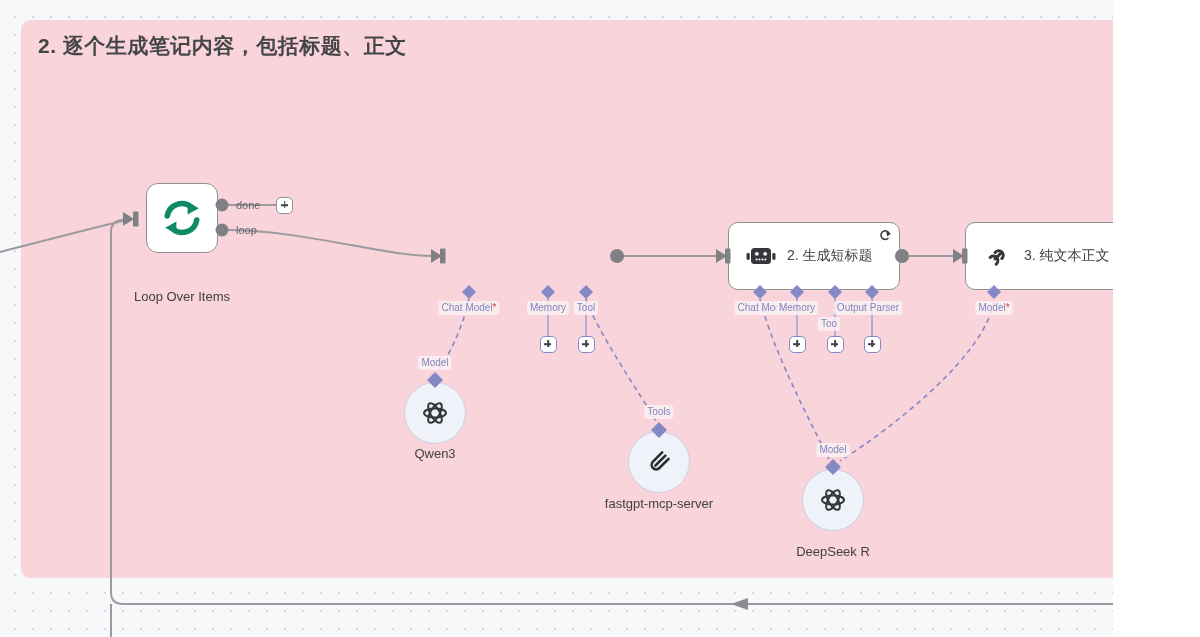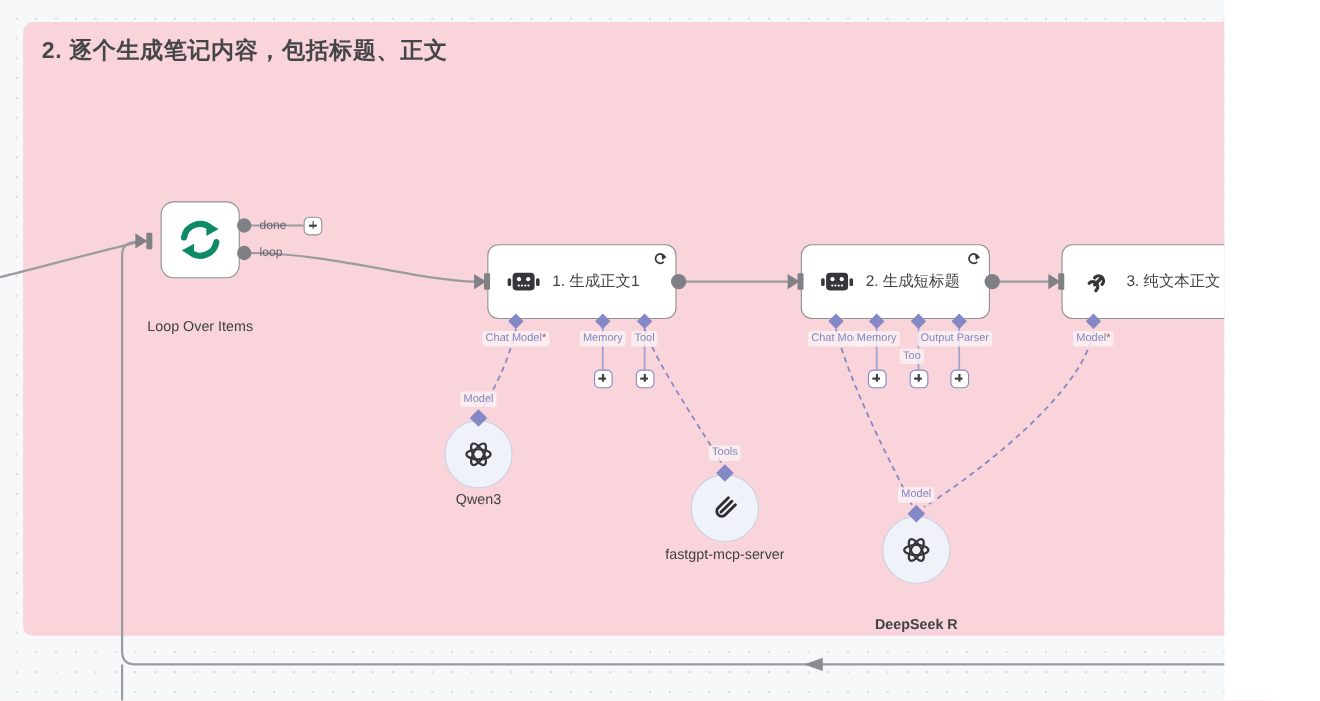--- a/index.html
+++ b/index.html
@@ -101,38 +101,20 @@
     <svg width="42" height="40" viewBox="-15 -14 30 28">
       <g fill="none" stroke="#0f8a66" stroke-width="4" stroke-linecap="round">
         <path d="M -10.5 -1.5 A 10.5 10.5 0 0 1 7 -7.5"></path>
         <path d="M 10.5 1.5 A 10.5 10.5 0 0 1 -7 7.5"></path>
       </g>
       <polygon points="4,-11.5 12,-7 4,-2.5" fill="#0f8a66"></polygon>
       <polygon points="-4,11.5 -12,7 -4,2.5" fill="#0f8a66"></polygon>
     </svg>
   </div>
 
-  <div class="node node-wide node-1">
-    <svg width="32" height="26" viewBox="-16 -11 32 22">
-      <rect x="-10" y="-8" width="20" height="16" rx="3.5" fill="#35363a"></rect>
-      <rect x="-14.5" y="-3" width="3.2" height="7" rx="1.4" fill="#35363a"></rect>
-      <rect x="11.3" y="-3" width="3.2" height="7" rx="1.4" fill="#35363a"></rect>
-      <circle cx="-4.2" cy="-2.2" r="1.9" fill="#fff"></circle>
-      <circle cx="4.2" cy="-2.2" r="1.9" fill="#fff"></circle>
-      <circle cx="-4.4" cy="3.6" r="1" fill="#fff"></circle>
-      <circle cx="-1.5" cy="3.6" r="1" fill="#fff"></circle>
-      <circle cx="1.5" cy="3.6" r="1" fill="#fff"></circle>
-      <circle cx="4.4" cy="3.6" r="1" fill="#fff"></circle>
-    </svg>
-    <span class="node-title">1. 生成正文1</span>
-    <svg class="retry" viewBox="-7 -7 14 14">
-      <path d="M 5 -1.5 A 5 5 0 1 0 4 3.5" fill="none" stroke="#35363a" stroke-width="1.8"></path>
-      <polygon points="1.5,-4.5 7,-1.5 2.5,1.5" fill="#35363a"></polygon>
-    </svg>
-  </div>
 
   <div class="node node-wide node-2">
     <svg width="32" height="26" viewBox="-16 -11 32 22">
       <rect x="-10" y="-8" width="20" height="16" rx="3.5" fill="#35363a"></rect>
       <rect x="-14.5" y="-3" width="3.2" height="7" rx="1.4" fill="#35363a"></rect>
       <rect x="11.3" y="-3" width="3.2" height="7" rx="1.4" fill="#35363a"></rect>
       <circle cx="-4.2" cy="-2.2" r="1.9" fill="#fff"></circle>
       <circle cx="4.2" cy="-2.2" r="1.9" fill="#fff"></circle>
       <circle cx="-4.4" cy="3.6" r="1" fill="#fff"></circle>
       <circle cx="-1.5" cy="3.6" r="1" fill="#fff"></circle>
@@ -229,21 +211,21 @@
   <div class="plus gray" style="left:276px;top:196.5px;"></div>
   <div class="plus purple" style="left:539.5px;top:335.5px;"></div>
   <div class="plus purple" style="left:577.5px;top:335.5px;"></div>
   <div class="plus purple" style="left:788.5px;top:335.5px;"></div>
   <div class="plus purple" style="left:826.5px;top:335.5px;"></div>
   <div class="plus purple" style="left:863.5px;top:335.5px;"></div>
 
   <div class="node-label" style="left:182px;top:261px;margin-top:28px;">Loop Over Items</div>
   <div class="node-label" style="left:435px;top:446px;">Qwen3</div>
   <div class="node-label" style="left:659px;top:496px;">fastgpt-mcp-server</div>
-  <div class="node-label" style="left:833px;top:560px;font-weight:bold;">DeepSeek R</div>
+  <div class="node-label" style="left:833px;top:544px;">DeepSeek R</div>
 
   <div class="port-label" style="left:469px;top:301px;"><span>Chat Model</span><span class="req">*</span></div>
   <div class="port-label" style="left:548px;top:301px;">Memory</div>
   <div class="port-label" style="left:586px;top:301px;">Tool</div>
 
   <div class="port-label" style="left:762px;top:301px;">Chat Mode</div>
   <div class="port-label" style="left:797px;top:301px;">Memory</div>
   <div class="port-label" style="left:829px;top:301px;margin-top:16px;">Too</div>
   <div class="port-label" style="left:868px;top:301px;">Output Parser</div>
 

